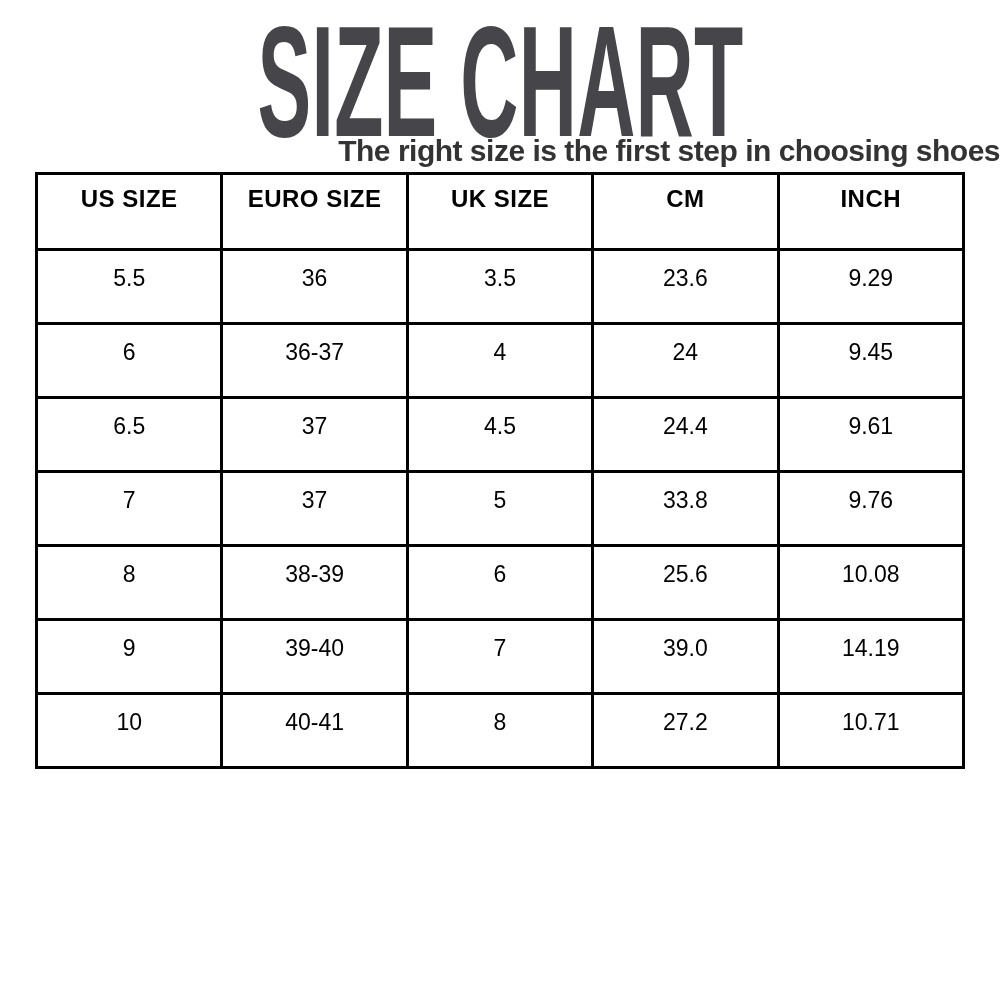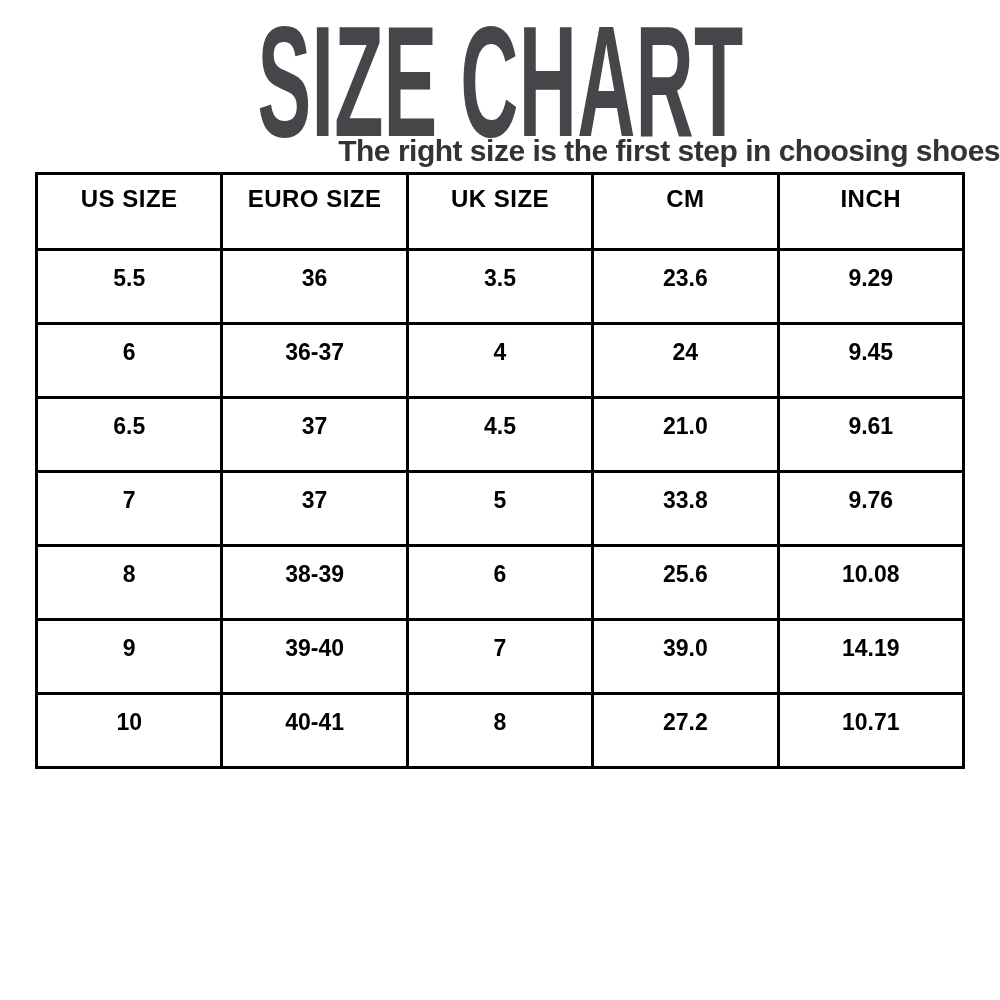--- a/index.html
+++ b/index.html
@@ -52,21 +52,21 @@
   .size-table th {
     height: 76px;
     font-size: 24px;
     font-weight: bold;
     letter-spacing: 0.5px;
     padding-bottom: 26px;
   }
   .size-table td {
     height: 74px;
     font-size: 23px;
-    font-weight: bold;
+    font-weight: normal;
     padding-bottom: 16px;
   }
 </style>
 </head>
 <body>
 
 <div class="title-wrap">
   <div class="title">SIZE CHART</div>
 </div>
 
@@ -94,21 +94,21 @@
         <td>6</td>
         <td>36-37</td>
         <td>4</td>
         <td>24</td>
         <td>9.45</td>
       </tr>
       <tr>
         <td>6.5</td>
         <td>37</td>
         <td>4.5</td>
-        <td>21.0</td>
+        <td>24.4</td>
         <td>9.61</td>
       </tr>
       <tr>
         <td>7</td>
         <td>37</td>
         <td>5</td>
         <td>33.8</td>
         <td>9.76</td>
       </tr>
       <tr>

